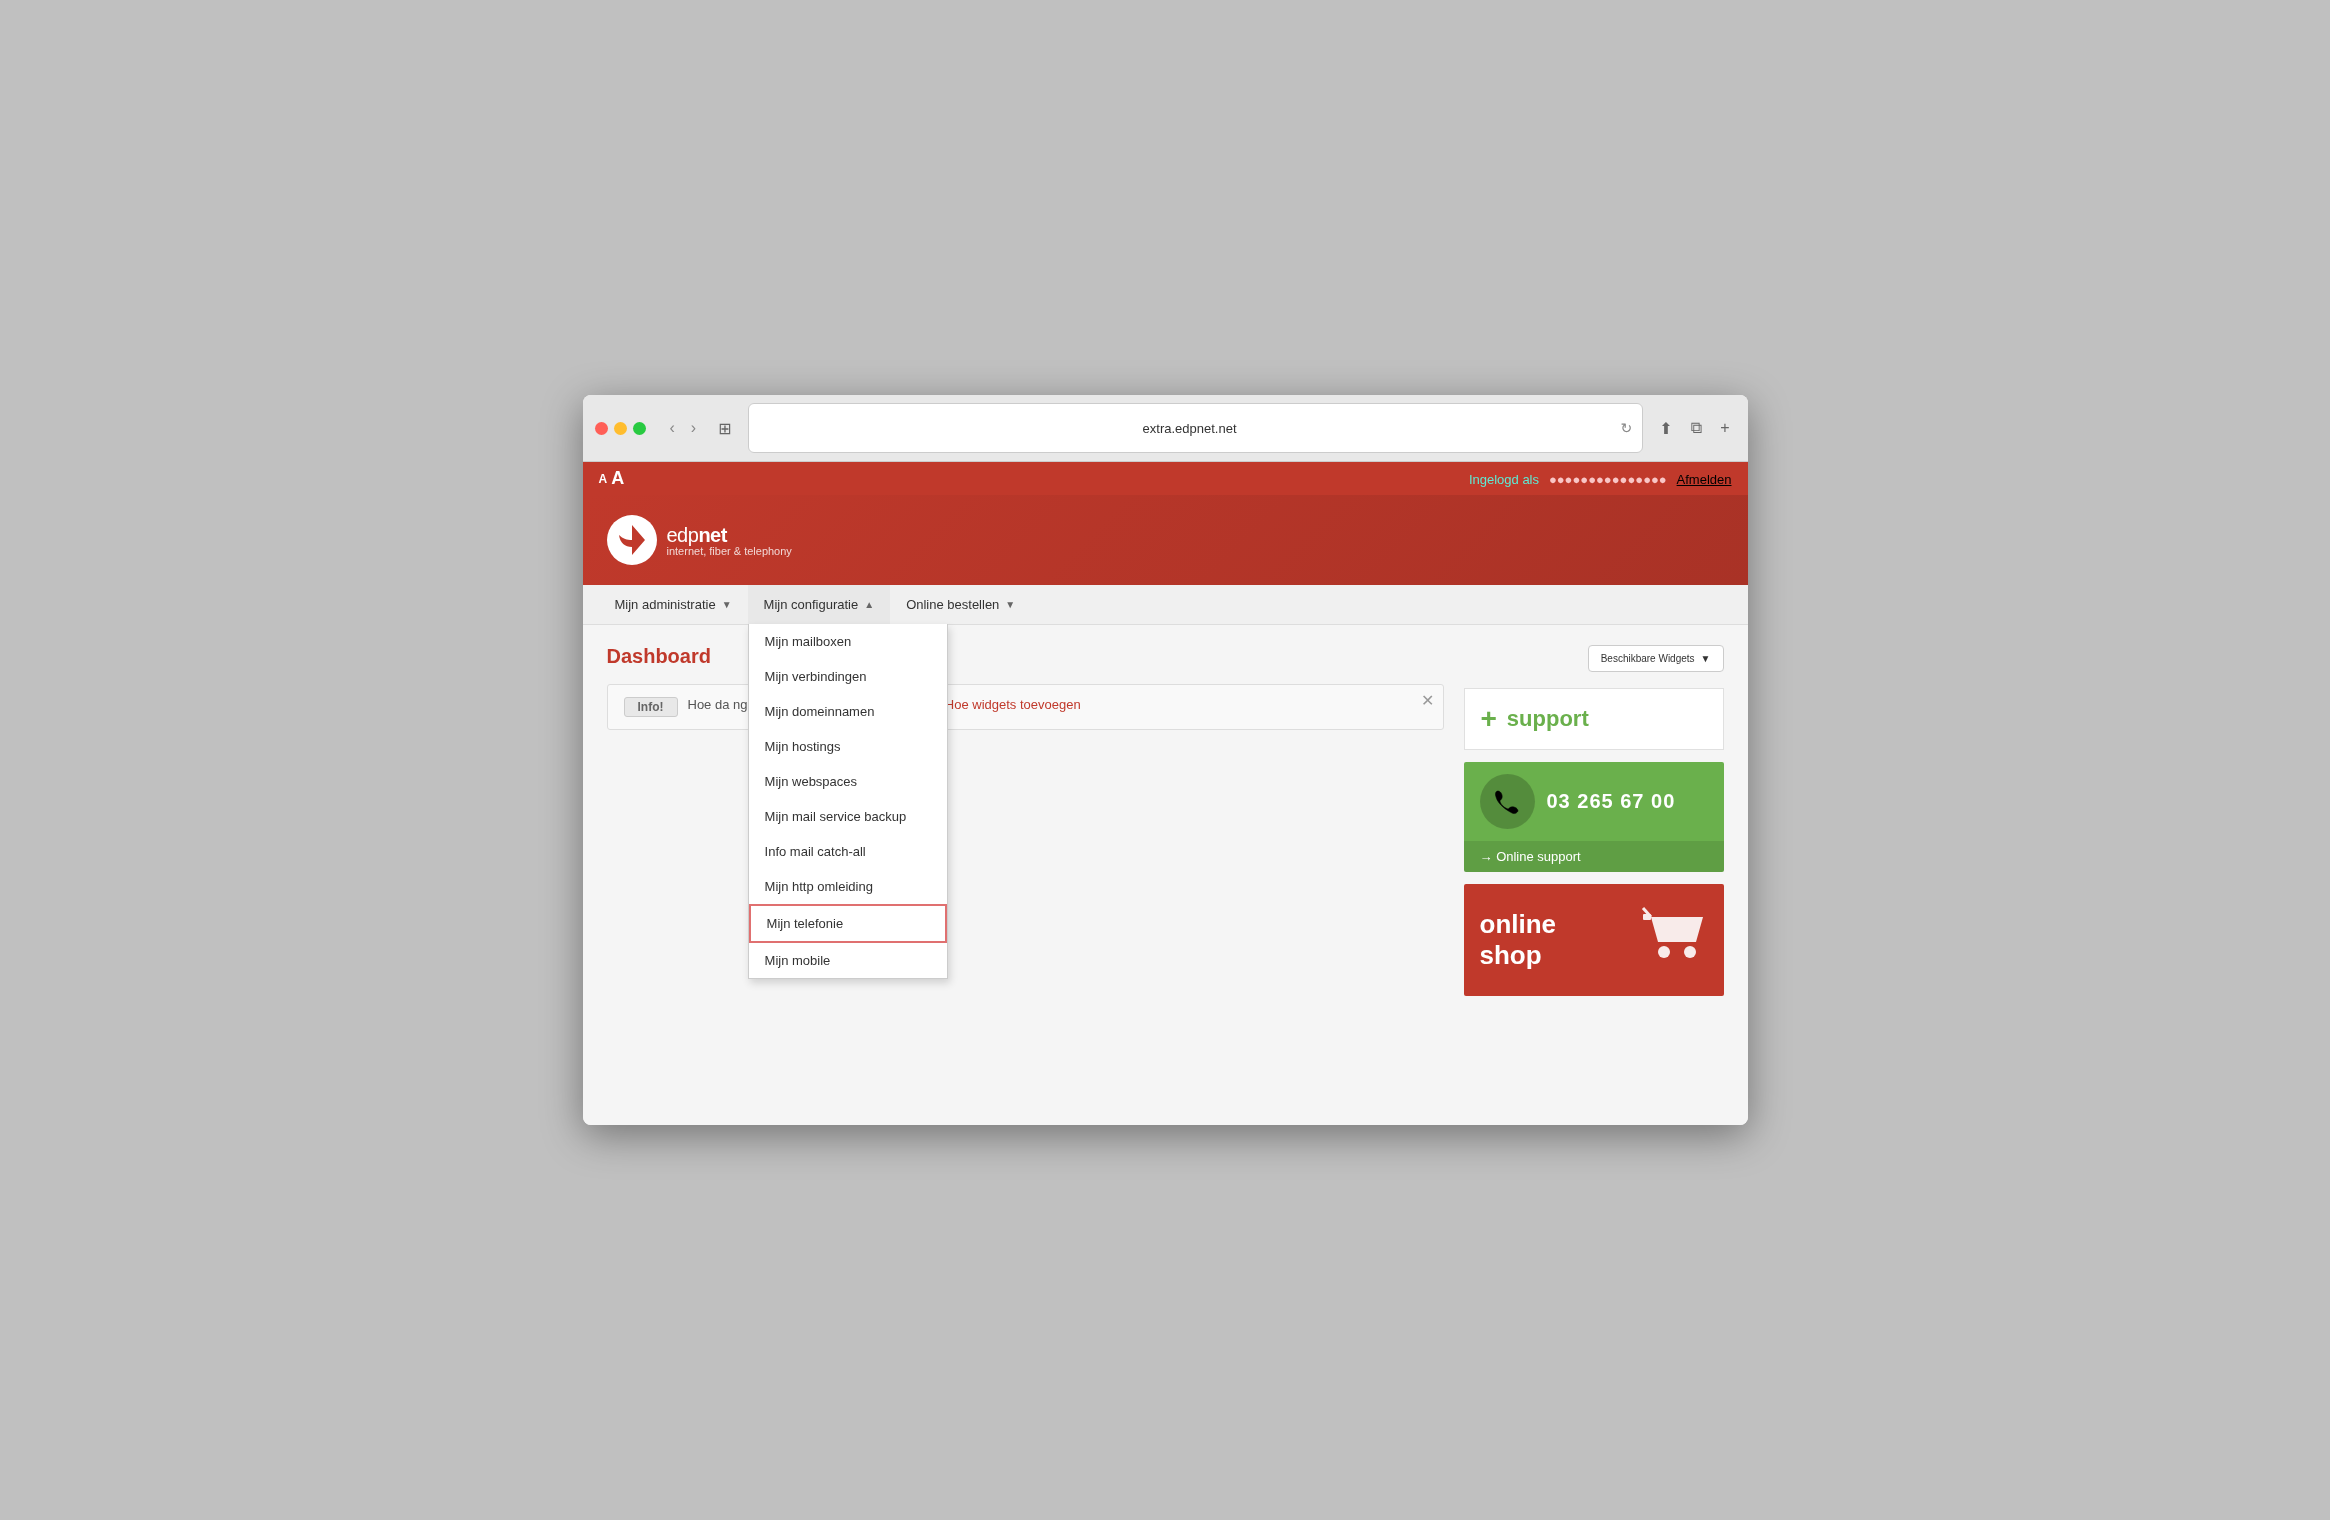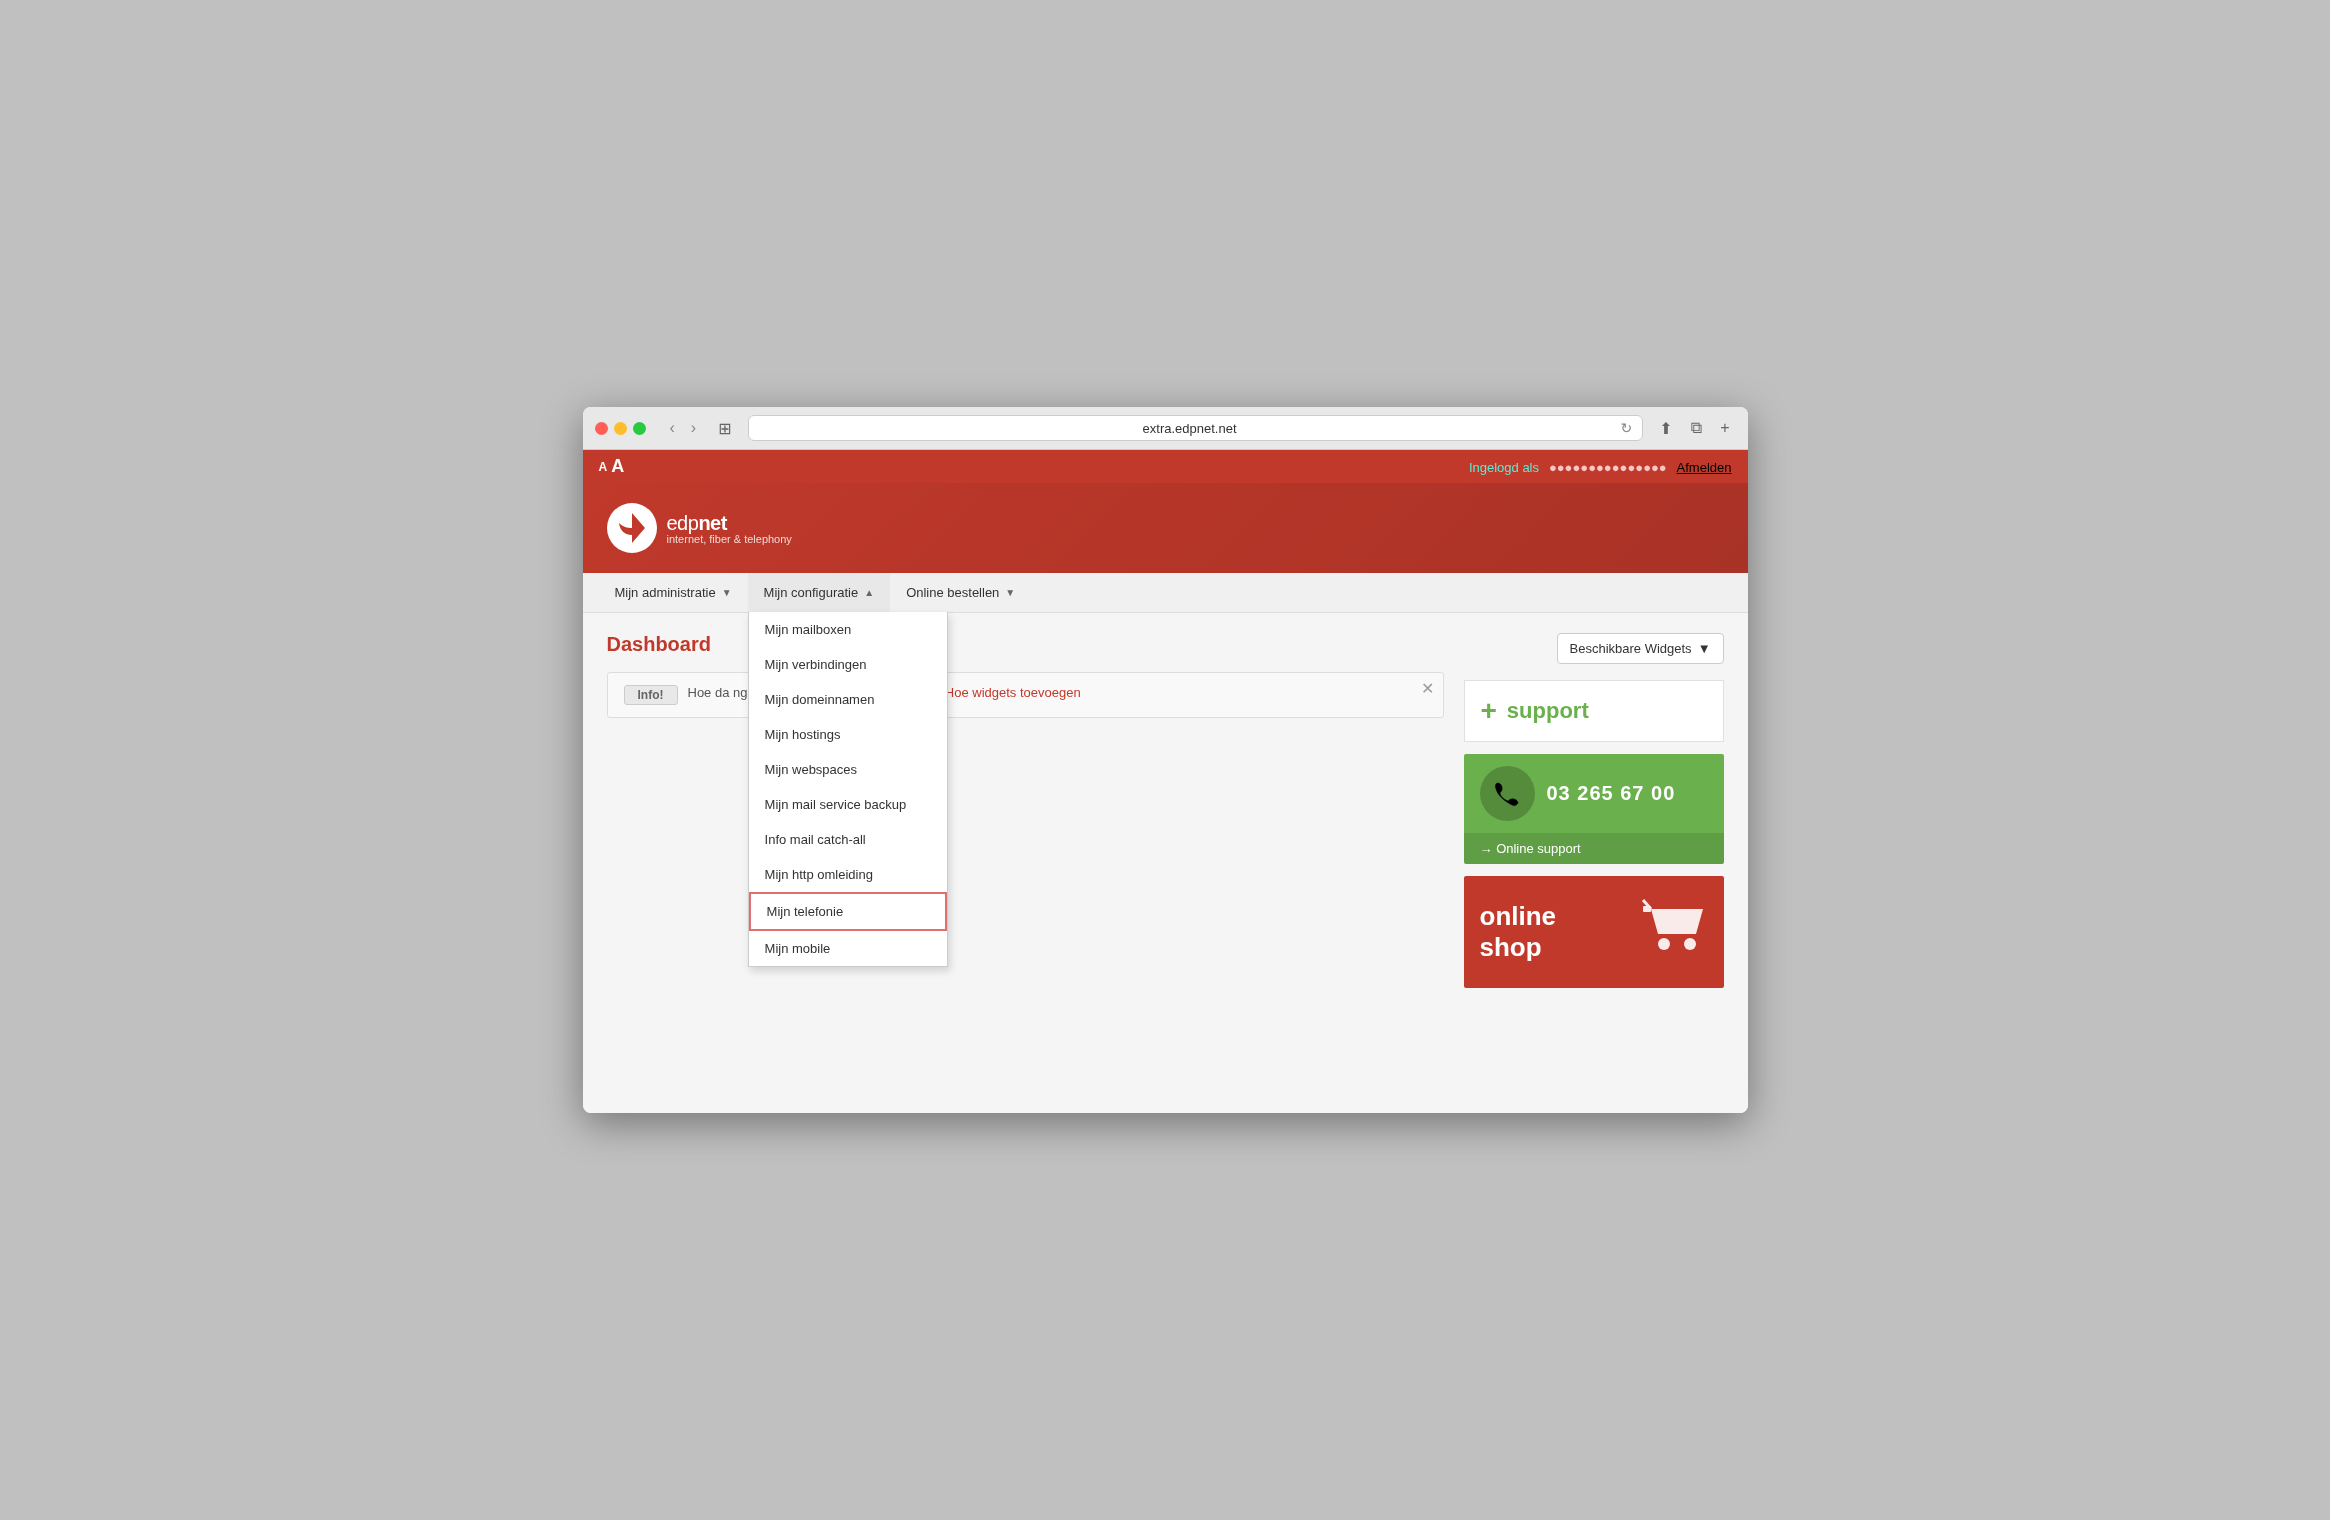--- a/index.html
+++ b/index.html
@@ -62,21 +62,21 @@
       cursor: pointer;
       padding: 2px 6px;
     }
     .address-bar {
       flex: 1;
       display: flex;
       align-items: center;
       background: white;
       border: 1px solid #ccc;
       border-radius: 6px;
-      padding: 4px 10px;
+      padding: 16px 10px;
       gap: 0;
     }
     .address-text {
       flex: 1;
       text-align: center;
       color: #333;
       font-size: 13px;
     }
     .reload-btn {
       background: none;
@@ -280,21 +280,21 @@
     .content-right {
       width: 260px;
       flex-shrink: 0;
     }
     .widgets-btn {
       background: white;
       border: 1px solid #ccc;
       padding: 7px 12px;
       border-radius: 4px;
       cursor: pointer;
-      font-size: 13px;
+      font-size: 10px;
       color: #333;
       display: flex;
       align-items: flex-start;
       gap: 6px;
       margin-bottom: 16px;
       margin-left: auto;
       width: fit-content;
     }
     .support-widget {
       background: white;

